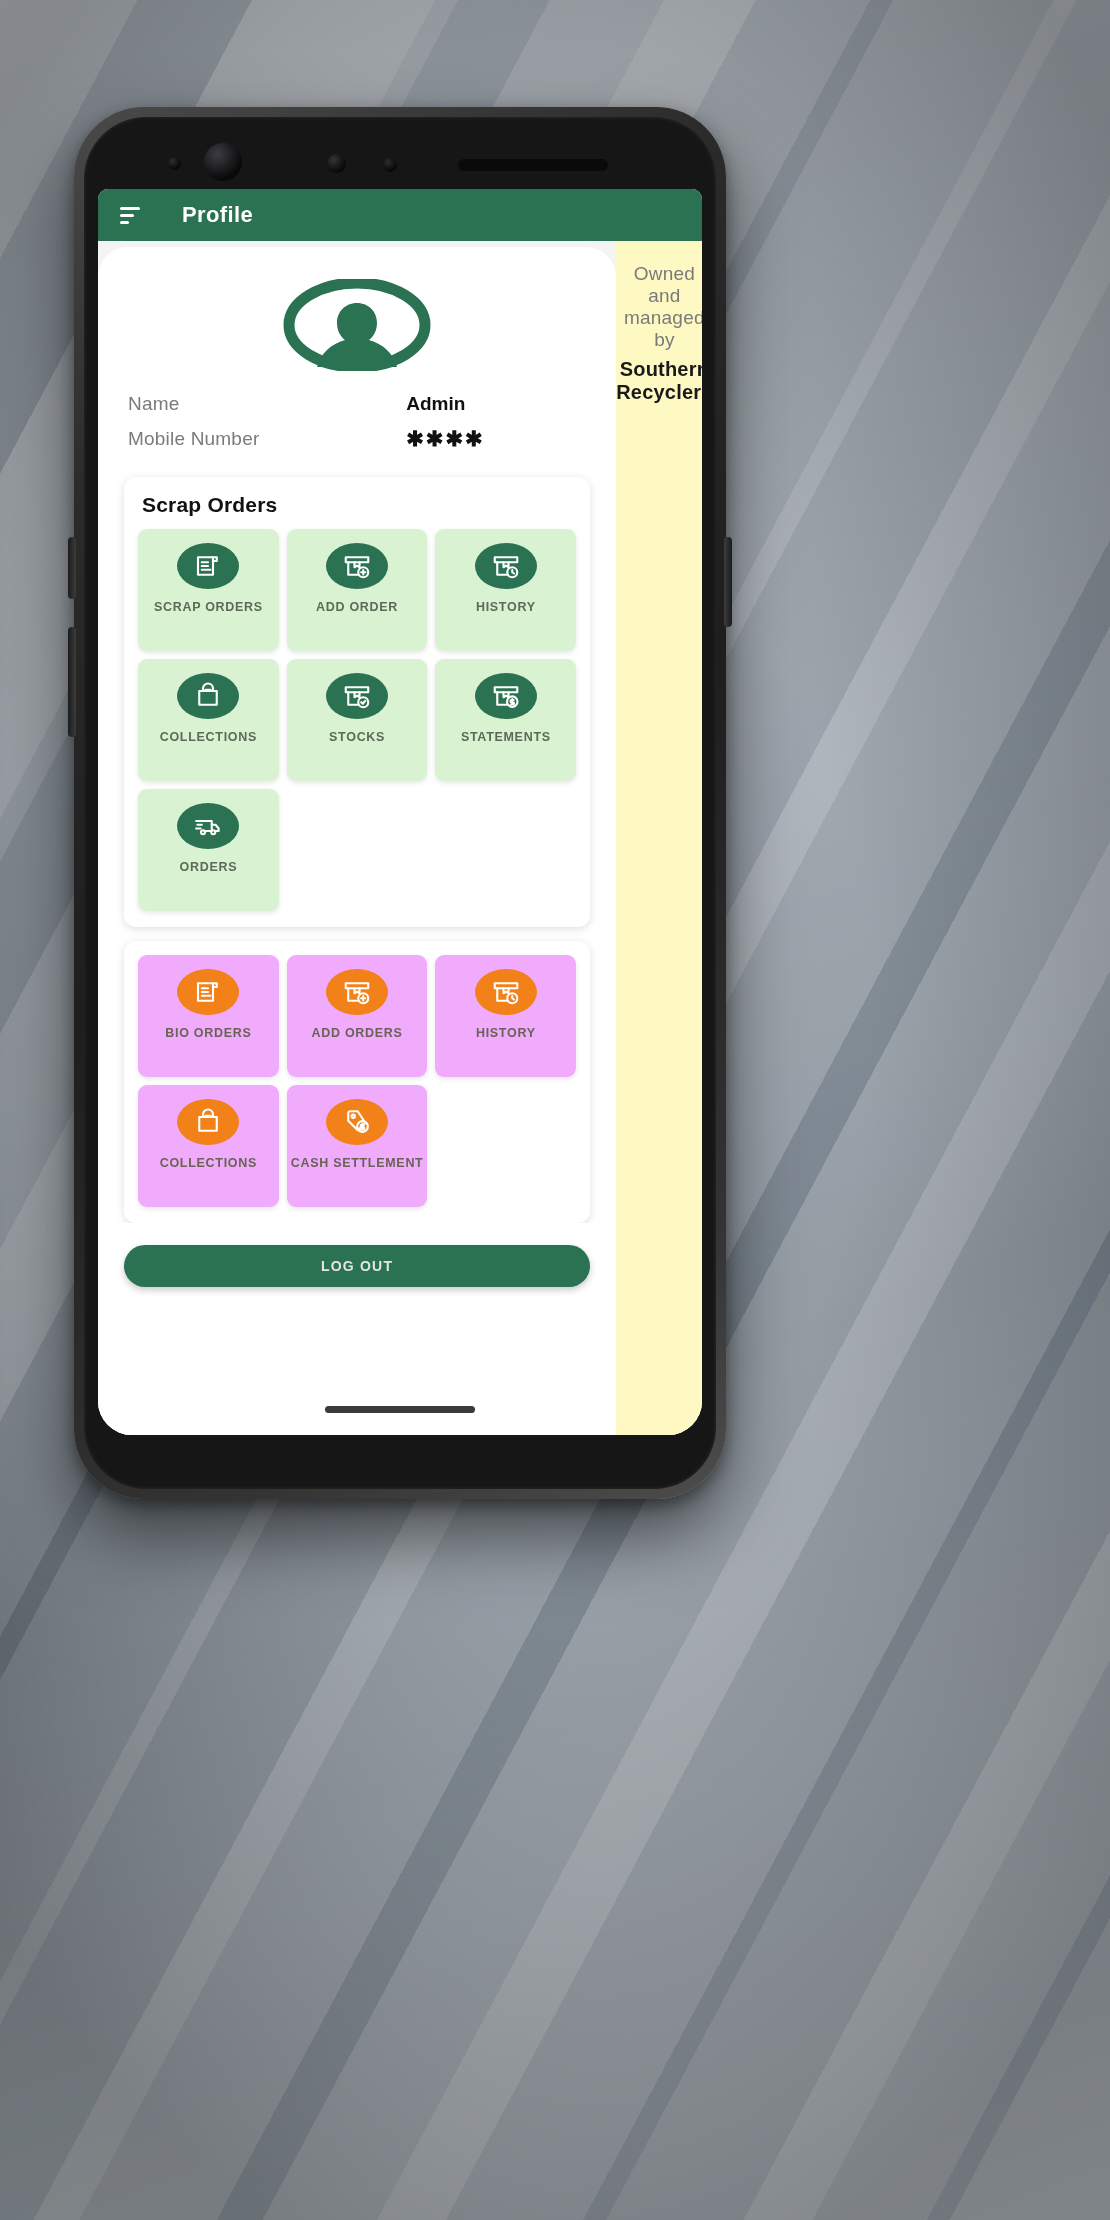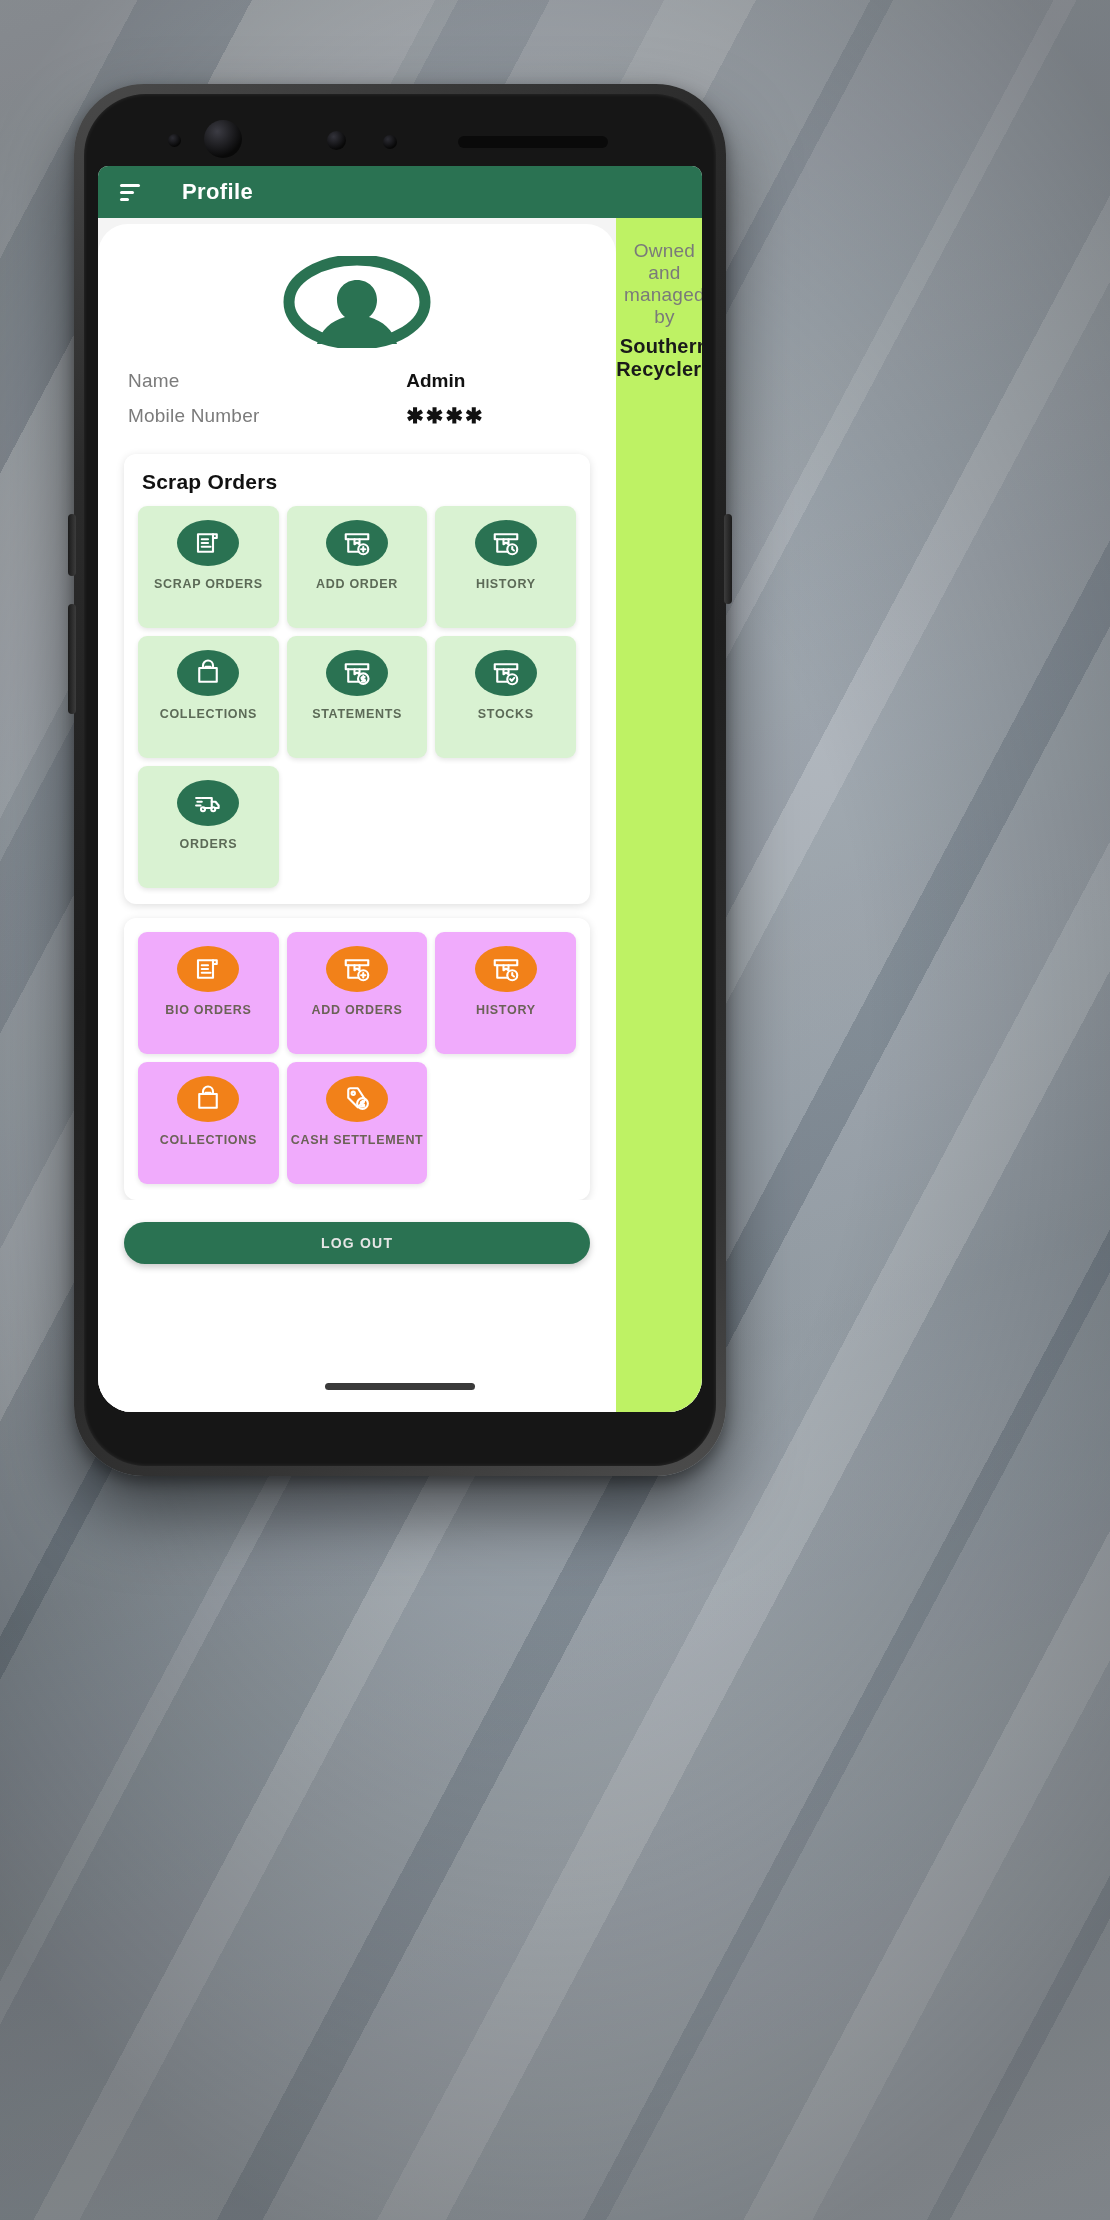--- a/index.html
+++ b/index.html
@@ -18,21 +18,21 @@
       linear-gradient(160deg,#b9c0c7 0%,#a3abb3 30%,#8e979f 62%,#b2b9c0 100%);
     background-blend-mode:overlay,overlay,normal;
   }
   .vignette{
     position:absolute;inset:0;
     background:radial-gradient(ellipse 70% 58% at 50% 46%, rgba(0,0,0,0) 40%, rgba(0,0,0,.30) 100%);
   }
 
   
   .phone{
-    position:absolute;left:74px;top:84px;width:652px;height:1392px;
+    position:absolute;left:74px;top:107px;width:652px;height:1392px;
     border-radius:70px;
     background:linear-gradient(150deg,#4a4a4a 0%,#2b2b2b 22%,#1e1e1e 52%,#333 84%,#4d4d4d 100%);
     box-shadow:0 36px 70px rgba(0,0,0,.55), 0 6px 16px rgba(0,0,0,.4);
     padding:0;
   }
   .phone:before{ 
     content:"";position:absolute;left:-6px;top:430px;width:8px;height:62px;border-radius:4px;
     background:linear-gradient(90deg,#1b1b1b,#3c3c3c);
   }
   .phone:after{
@@ -126,21 +126,21 @@
   .tile.empty{background:transparent;box-shadow:none;cursor:default;}
 
   
   .logout-wrap{padding:22px 26px 18px;background:#fff;}
   .logout{
     width:100%;height:42px;border:none;border-radius:21px;background:#2a7252;
     color:#e5e5e5;font-size:14px;font-weight:bold;letter-spacing:1.2px;cursor:pointer;
     box-shadow:0 3px 7px rgba(0,0,0,.22);font-family:"Liberation Sans",sans-serif;
   }
   .footer{
-    text-align:center;padding:22px 0 0;background:#bef264;flex:1 1 auto;
+    text-align:center;padding:22px 0 0;background:#fef9c3;flex:1 1 auto;
   }
   .footer-line1{color:#7a7a7a;font-size:19px;letter-spacing:.2px;}
   .footer-line2{color:#1a1a1a;font-size:20px;font-weight:bold;margin-top:7px;letter-spacing:.2px;}
 
   .home-bar{
     position:absolute;left:50%;transform:translateX(-50%);bottom:22px;
     width:150px;height:7px;border-radius:4px;background:#3a3a3a;
   }
 </style>
 </head>
@@ -243,38 +243,38 @@
                 </div>
                 <div class="tile-label">COLLECTIONS</div>
               </div>
 
               <div class="tile green">
                 <div class="badge green">
                   <svg width="30" height="30" viewBox="0 0 24 24" fill="none" stroke="#fff" stroke-width="1.7" stroke-linecap="round" stroke-linejoin="round">
                     <path d="M3 5h18v4H3z"></path>
                       <path d="M5 9v10h8"></path>
                       <path d="M10 9v4l2-1.3L14 13V9"></path>
+                    <circle cx="17" cy="17" r="4"></circle>
+                      <path d="M15.4 17l1.2 1.2 2-2.3"></path>
+                  </svg>
+                </div>
+                <div class="tile-label">STOCKS</div>
+              </div>
+
+              <div class="tile green">
+                <div class="badge green">
+                  <svg width="30" height="30" viewBox="0 0 24 24" fill="none" stroke="#fff" stroke-width="1.7" stroke-linecap="round" stroke-linejoin="round">
+                    <path d="M3 5h18v4H3z"></path>
+                      <path d="M5 9v10h8"></path>
+                      <path d="M10 9v4l2-1.3L14 13V9"></path>
                     <circle cx="17" cy="16.5" r="4.2"></circle>
                       <path d="M17 14.4v4.2M18.1 15.2h-1.6a.9.9 0 0 0 0 1.8h1a.9.9 0 0 1 0 1.8h-1.6"></path>
                   </svg>
                 </div>
                 <div class="tile-label">STATEMENTS</div>
-              </div>
-
-              <div class="tile green">
-                <div class="badge green">
-                  <svg width="30" height="30" viewBox="0 0 24 24" fill="none" stroke="#fff" stroke-width="1.7" stroke-linecap="round" stroke-linejoin="round">
-                    <path d="M3 5h18v4H3z"></path>
-                      <path d="M5 9v10h8"></path>
-                      <path d="M10 9v4l2-1.3L14 13V9"></path>
-                    <circle cx="17" cy="17" r="4"></circle>
-                      <path d="M15.4 17l1.2 1.2 2-2.3"></path>
-                  </svg>
-                </div>
-                <div class="tile-label">STOCKS</div>
               </div>
 
               <div class="tile green">
                 <div class="badge green">
                   <svg width="30" height="30" viewBox="0 0 24 24" fill="none" stroke="#fff" stroke-width="1.7" stroke-linecap="round" stroke-linejoin="round">
                     <path d="M7 8h8v8H9"></path>
                       <path d="M15 11h3l2.5 3v2H18"></path>
                     <circle cx="8" cy="17" r="1.6"></circle>
                       <circle cx="16.2" cy="17" r="1.6"></circle>
                     <path d="M2.5 8H6M3.5 11H7M2.5 14H6"></path>

